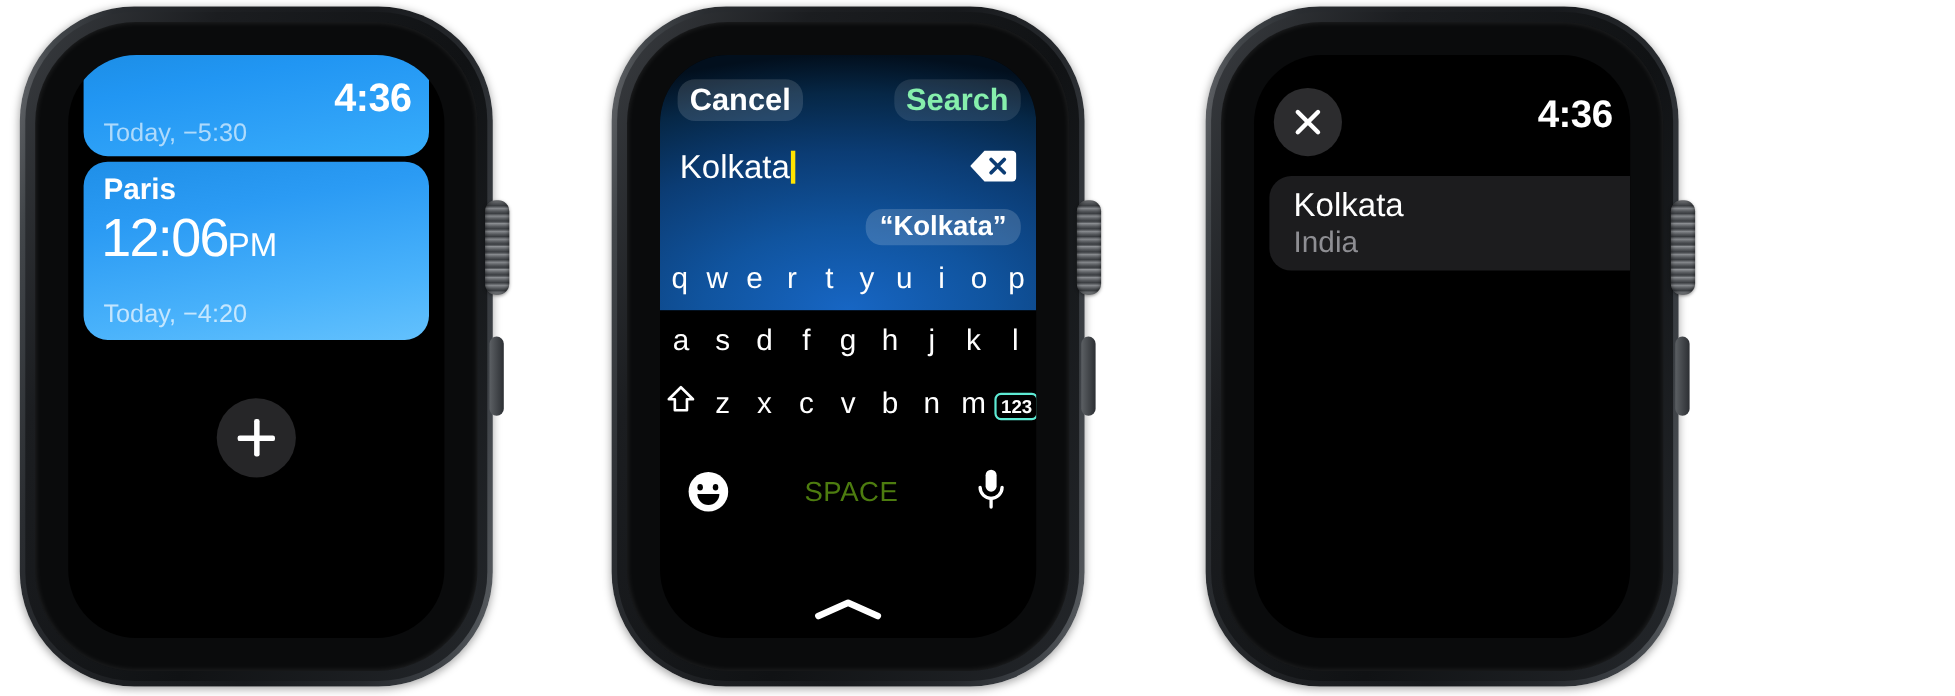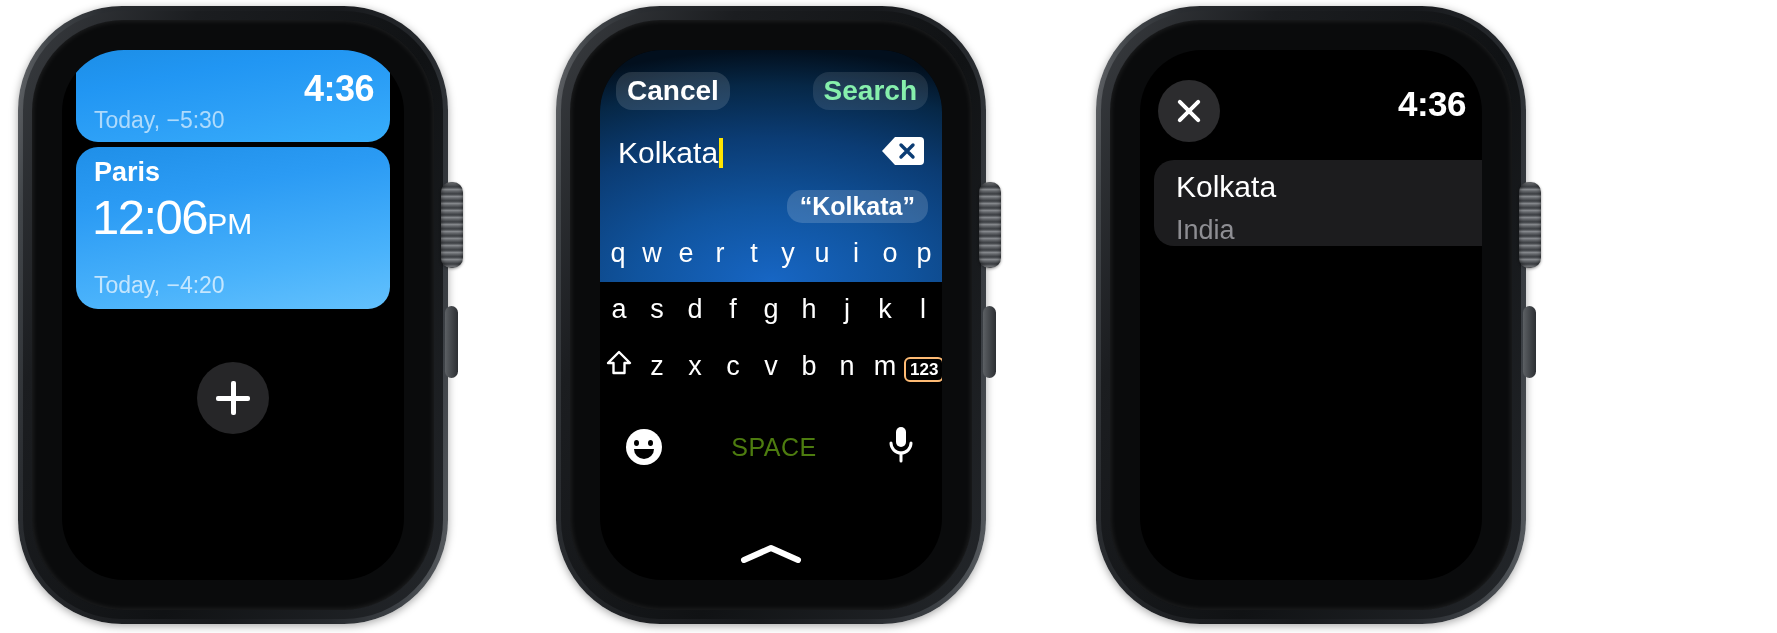--- a/index.html
+++ b/index.html
@@ -138,21 +138,21 @@
   .row1 { top:188px; }
   .row1 span.key { width:34px; }
   .row2 { top:244px; }
   .row2 span.key { width:38px; }
   .row3 { top:300px; }
   .row3 span.key { width:38px; }
   .shift-key, .num-key {
     display:inline-flex; align-items:center; justify-content:center;
   }
   .num-key-box {
-    border:2px solid #fdba74; border-radius:6px;
+    border:2px solid #5eead4; border-radius:6px;
     font-size:17px; font-weight:700; padding:1px 4px; line-height:1.05;
   }
   .kb-bottom {
     position:absolute; left:0; top:362px; width:342px; height:70px;
     display:flex; align-items:center; justify-content:space-between;
     padding:0 26px;
   }
   .space-label { color:#4d7c0f; font-size:25px; font-weight:500; letter-spacing:.5px; }
   .emoji-face {
     width:36px; height:36px; border-radius:50%; background:#fff; position:relative;
@@ -187,21 +187,21 @@
   .res-time {
     position:absolute; right:16px; top:34px;
     color:#fff; font-size:35px; font-weight:700; letter-spacing:-.5px;
   }
   .res-card {
     position:absolute; left:14px; top:110px; width:328px; height:86px;
     background:#1c1c1e; border-radius:20px 0 0 20px;
     padding:10px 0 0 22px;
   }
   .res-title { color:#fff; font-size:30px; font-weight:500; }
-  .res-sub { color:#8e8e93; font-size:27px; font-weight:400; margin-top:11px; }
+  .res-sub { color:#8e8e93; font-size:27px; font-weight:400; margin-top:1px; }
 </style>
 </head>
 <body>
 
 <div class="stage">
 
   <div class="watch watch-1">
     <div class="case"></div>
     <div class="crown"></div>
     <div class="side-btn"></div>

